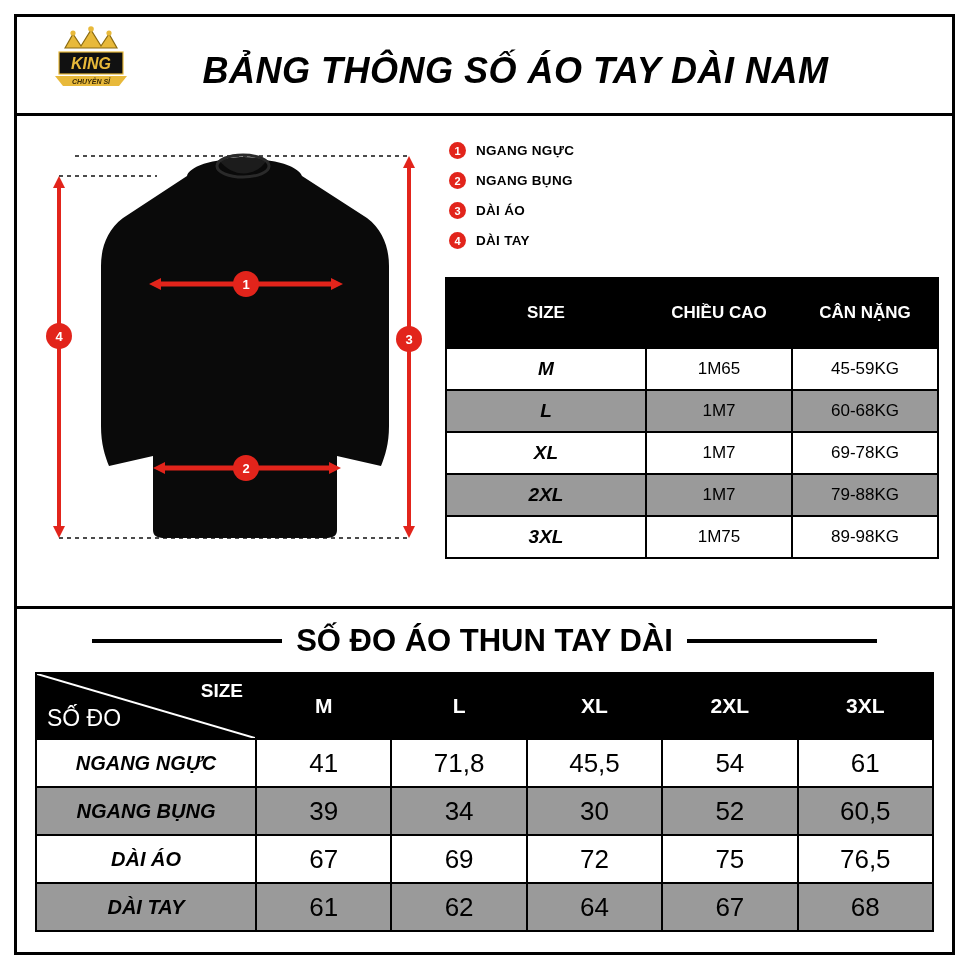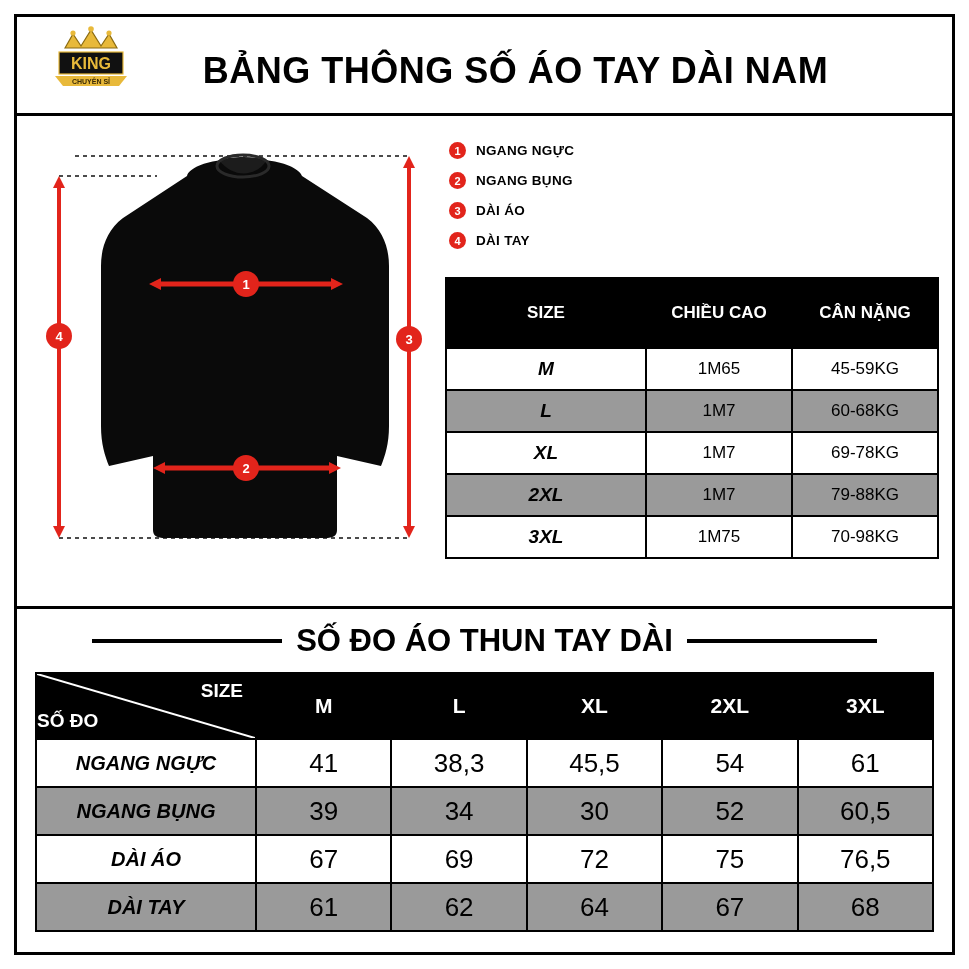--- a/index.html
+++ b/index.html
@@ -21,21 +21,21 @@
     width:100%;height:100%;
     box-sizing:border-box;
     border:3px solid #000;
   }
 
   
   .header{
     position:relative;
     height:96px;
     border-bottom:3px solid #000;
-    display:flex;align-items:center;
+    display:flex;align-items:center;font-style:italic;
   }
   .logo{
     width:116px;height:78px;
     margin-left:16px;
     position:relative;
     flex:0 0 auto;
   }
   .logo svg{display:block;}
   .header-title{
     flex:1 1 auto;
@@ -148,21 +148,21 @@
     width:218px;
   }
   .corner-inner{position:absolute;inset:0;}
   .corner-inner .slash{
     position:absolute;left:0;top:0;width:100%;height:100%;
   }
   .corner-size{
     position:absolute;right:12px;top:6px;font-size:19px;font-weight:bold;
   }
   .corner-measure{
-    position:absolute;left:0;bottom:6px;font-size:19px;font-weight:bold;
+    position:absolute;left:10px;bottom:6px;font-size:23px;font-weight:normal;
   }
   .tbl2 td.rowhead{
     font-style:italic;font-weight:bold;font-size:20px;
   }
   .tbl2 tr.alt td{background:#9a9a9a;}
 </style>
 </head>
 <body>
 
 <div class="page">
@@ -296,21 +296,21 @@
             <td>69-78KG</td>
           </tr>
           <tr class="alt">
             <td class="sz">2XL</td>
             <td>1M7</td>
             <td>79-88KG</td>
           </tr>
           <tr>
             <td class="sz">3XL</td>
             <td>1M75</td>
-            <td>70-98KG</td>
+            <td>89-98KG</td>
           </tr>
         </tbody>
       </table>
     </div>
 
     <div class="section-title-wrap">
       <div class="rule"></div>
       <div class="section-title">SỐ ĐO ÁO THUN TAY DÀI</div>
       <div class="rule"></div>
     </div>
@@ -332,21 +332,21 @@
             <th>L</th>
             <th>XL</th>
             <th>2XL</th>
             <th>3XL</th>
           </tr>
         </thead>
         <tbody>
           <tr>
             <td class="rowhead">NGANG NGỰC</td>
             <td>41</td>
-            <td>38,3</td>
+            <td>71,8</td>
             <td>45,5</td>
             <td>54</td>
             <td>61</td>
           </tr>
           <tr class="alt">
             <td class="rowhead">NGANG BỤNG</td>
             <td>39</td>
             <td>34</td>
             <td>30</td>
             <td>52</td>

